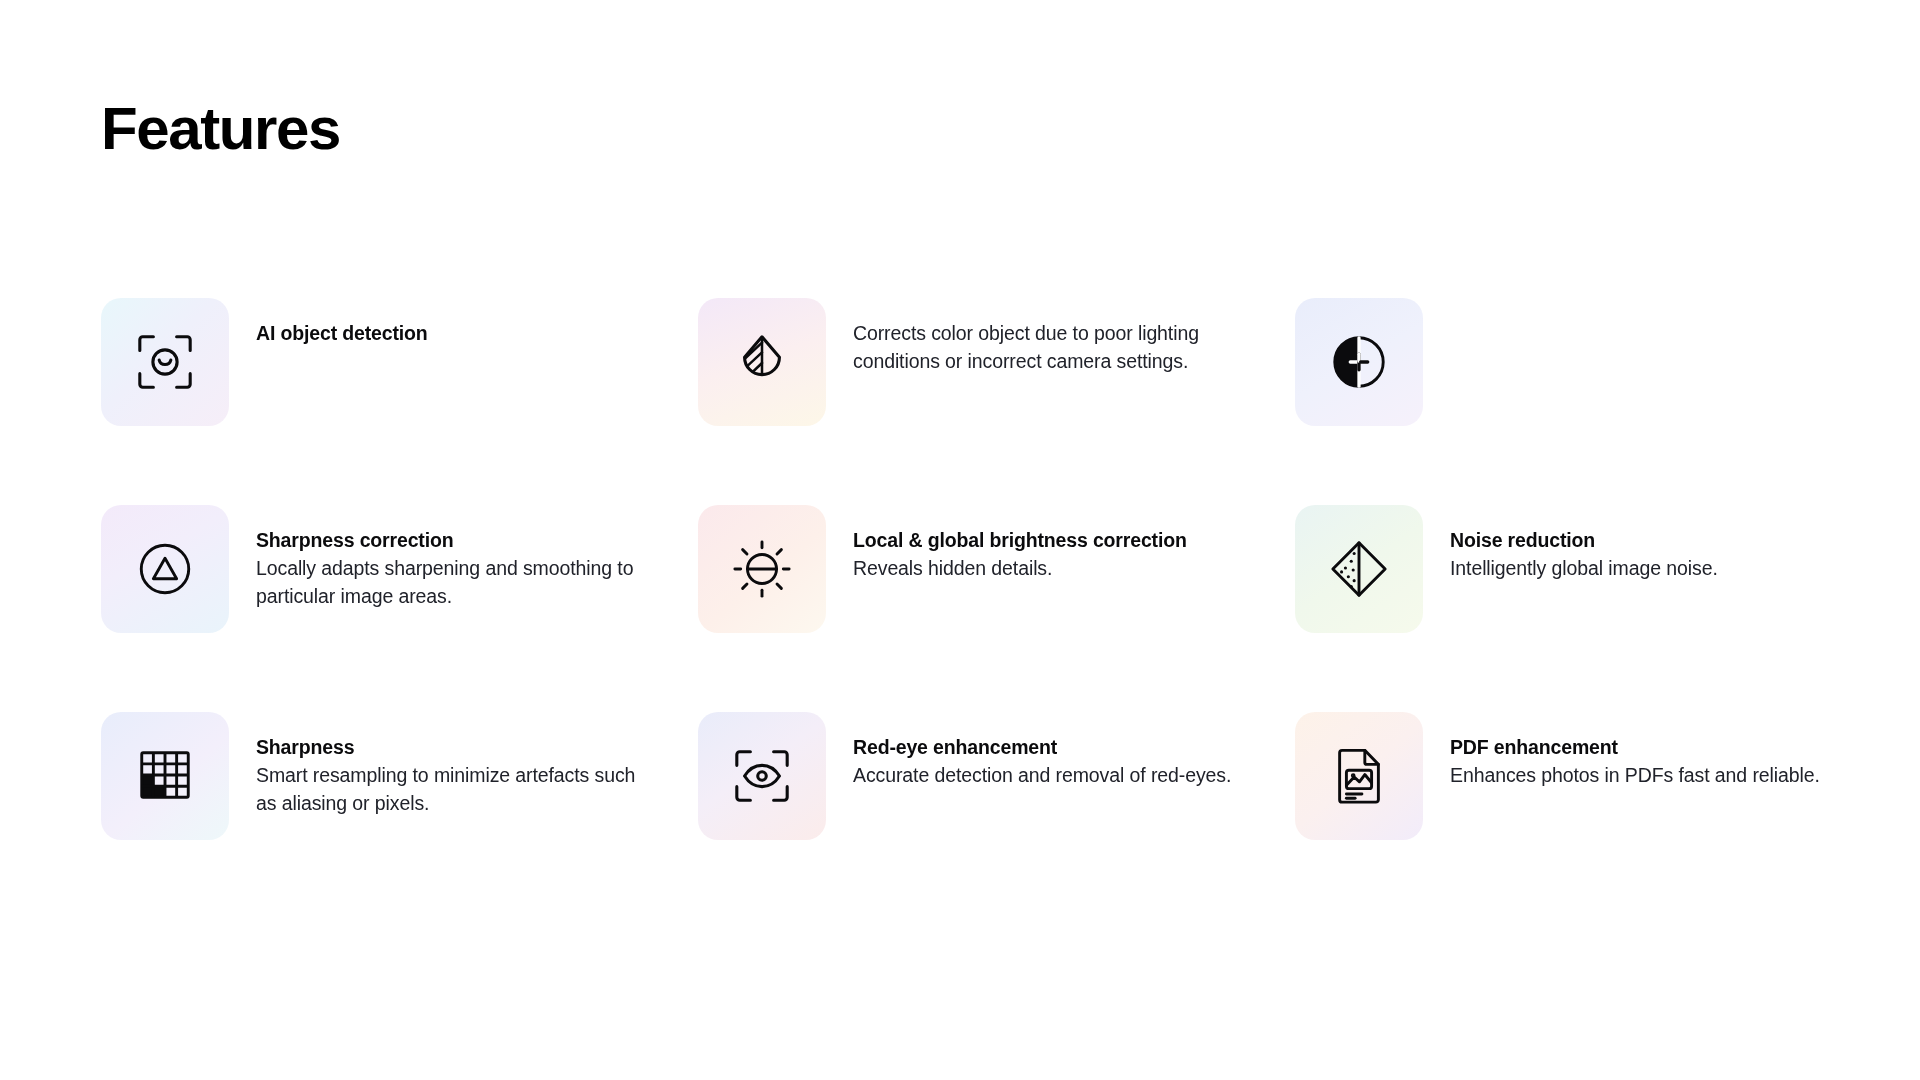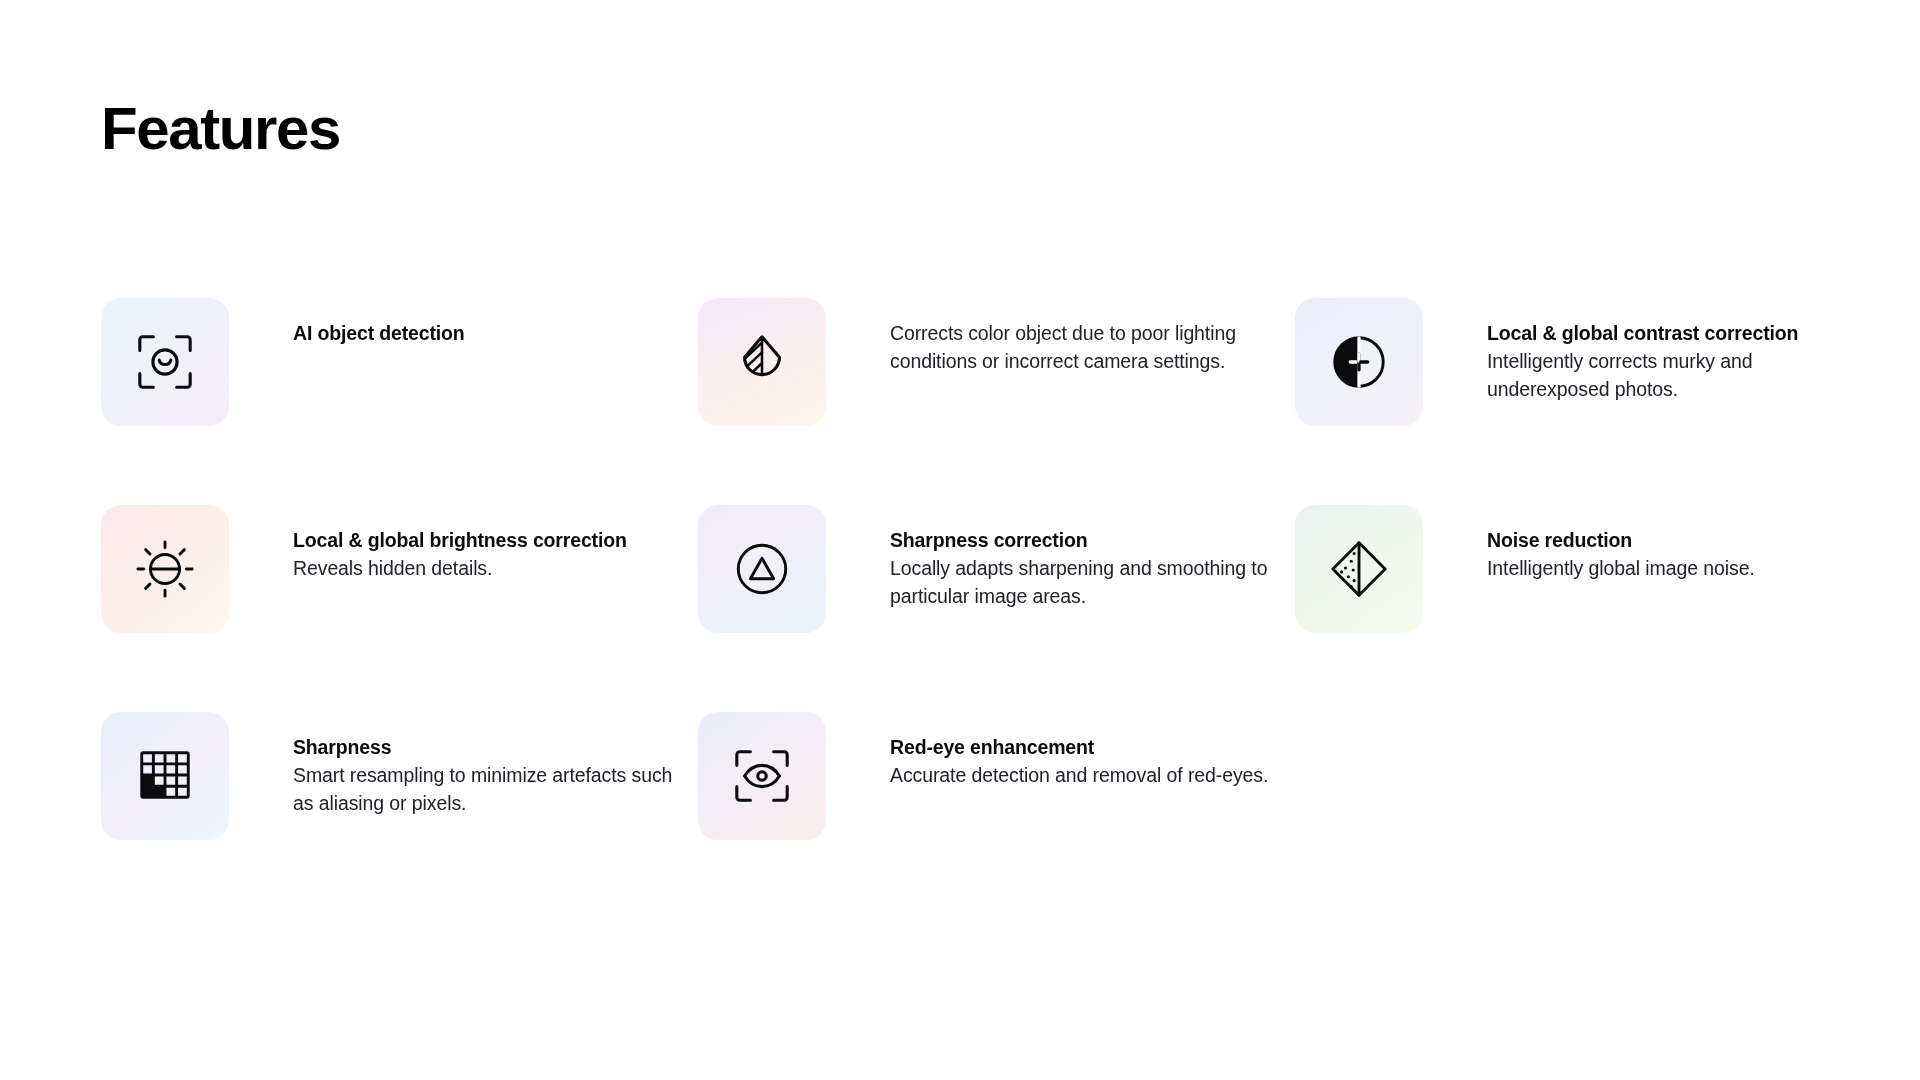--- a/index.html
+++ b/index.html
@@ -36,21 +36,21 @@
     top: 298px;
     width: 1740px;
     display: grid;
     grid-template-columns: 597px 597px 546px;
     grid-template-rows: 207px 207px 207px;
   }
 
   .feature-card {
     display: flex;
     align-items: flex-start;
-    gap: 64px;
+    gap: 27px;
   }
 
   .feature-tile {
     flex: 0 0 auto;
     width: 128px;
     height: 128px;
     border-radius: 20px;
     display: flex;
     align-items: center;
     justify-content: center;
@@ -156,23 +156,34 @@
             <path d="M32 7 a25 25 0 0 0 0 50 Z" fill="#0b0b0d" stroke="none"></path>
             <circle cx="32" cy="32" r="25"></circle>
             <line x1="32" y1="7" x2="32" y2="57" stroke="#ffffff" stroke-width="3.4"></line>
             <line x1="23" y1="32" x2="41" y2="32" stroke="#ffffff" stroke-width="3.4"></line>
             <line x1="32" y1="24" x2="32" y2="40" stroke="#0b0b0d" stroke-width="3.4"></line>
             <line x1="32" y1="24" x2="32" y2="31" stroke="#ffffff" stroke-width="3.4"></line>
             <line x1="33.7" y1="32" x2="41" y2="32" stroke="#0b0b0d" stroke-width="3.4"></line>
           </svg>
         </span>
       </div>
-      <div class="feature-text">
-        <div class="feature-title">Local &amp; global contrast correction</div>
-        <div class="feature-desc">Intelligently corrects murky and underexposed photos.</div>
+    </div>
+
+    <div class="feature-card">
+      <div class="feature-tile tile-g4">
+        <span>
+          <svg viewBox="0 0 64 64" fill="none" stroke="#0b0b0d" stroke-width="3" stroke-linecap="round" stroke-linejoin="round">
+            <circle cx="32" cy="32" r="24.5"></circle>
+            <path d="M32 21 L44 42 H20 Z"></path>
+          </svg>
+        </span>
+      </div>
+      <div class="feature-text">
+        <div class="feature-title">Sharpness correction</div>
+        <div class="feature-desc">Locally adapts sharpening and smoothing to particular image areas.</div>
       </div>
     </div>
 
     <div class="feature-card">
       <div class="feature-tile tile-g3">
         <span>
           <svg viewBox="0 0 64 64" fill="none" stroke="#0b0b0d" stroke-width="3" stroke-linecap="round" stroke-linejoin="round">
             <circle cx="32" cy="32" r="15"></circle>
             <line x1="17" y1="32" x2="47" y2="32"></line>
             <line x1="32" y1="4" x2="32" y2="10"></line>
@@ -182,35 +193,20 @@
             <line x1="12" y1="12" x2="16.5" y2="16.5"></line>
             <line x1="47.5" y1="47.5" x2="52" y2="52"></line>
             <line x1="52" y1="12" x2="47.5" y2="16.5"></line>
             <line x1="16.5" y1="47.5" x2="12" y2="52"></line>
           </svg>
         </span>
       </div>
       <div class="feature-text">
         <div class="feature-title">Local &amp; global brightness correction</div>
         <div class="feature-desc">Reveals hidden details.</div>
-      </div>
-    </div>
-
-    <div class="feature-card">
-      <div class="feature-tile tile-g4">
-        <span>
-          <svg viewBox="0 0 64 64" fill="none" stroke="#0b0b0d" stroke-width="3" stroke-linecap="round" stroke-linejoin="round">
-            <circle cx="32" cy="32" r="24.5"></circle>
-            <path d="M32 21 L44 42 H20 Z"></path>
-          </svg>
-        </span>
-      </div>
-      <div class="feature-text">
-        <div class="feature-title">Sharpness correction</div>
-        <div class="feature-desc">Locally adapts sharpening and smoothing to particular image areas.</div>
       </div>
     </div>
 
     <div class="feature-card">
       <div class="feature-tile tile-g5">
         <span>
           <svg viewBox="0 0 64 64" fill="none" stroke="#0b0b0d" stroke-width="3" stroke-linecap="round" stroke-linejoin="round">
             <path d="M32 5 L59 32 L32 59 L5 32 Z"></path>
             <line x1="32" y1="5" x2="32" y2="59"></line>
             <g fill="#0b0b0d" stroke="none">
@@ -269,15 +265,34 @@
             <circle cx="32" cy="32" r="4.4"></circle>
           </svg>
         </span>
       </div>
       <div class="feature-text">
         <div class="feature-title">Red-eye enhancement</div>
         <div class="feature-desc">Accurate detection and removal of red-eyes.</div>
       </div>
     </div>
 
+    <div class="feature-card">
+      <div class="feature-tile tile-g8">
+        <span>
+          <svg viewBox="0 0 64 64" fill="none" stroke="#0b0b0d" stroke-width="3" stroke-linecap="round" stroke-linejoin="round">
+            <path d="M12 8 a2.5 2.5 0 0 1 2.5 -2.5 H38 L52 20 v36.5 a2.5 2.5 0 0 1 -2.5 2.5 h-35 a2.5 2.5 0 0 1 -2.5 -2.5 Z"></path>
+            <path d="M38 5.5 V18 a2 2 0 0 0 2 2 h12"></path>
+            <rect x="19" y="26" width="26" height="19" rx="2.5"></rect>
+            <path d="M19.5 41 L27 33 l5.5 5 L38 30.5 l7 8.5"></path>
+            <circle cx="26" cy="31.5" r="0.9" fill="#0b0b0d"></circle>
+            <line x1="19" y1="50.5" x2="35" y2="50.5"></line>
+            <line x1="19" y1="55" x2="28" y2="55"></line>
+          </svg>
+        </span>
+      </div>
+      <div class="feature-text">
+        <div class="feature-title">PDF enhancement</div>
+        <div class="feature-desc">Enhances photos in PDFs fast and reliable.</div>
+      </div>
+    </div>
 
   </div>
 </div>
 
 </body></html>

